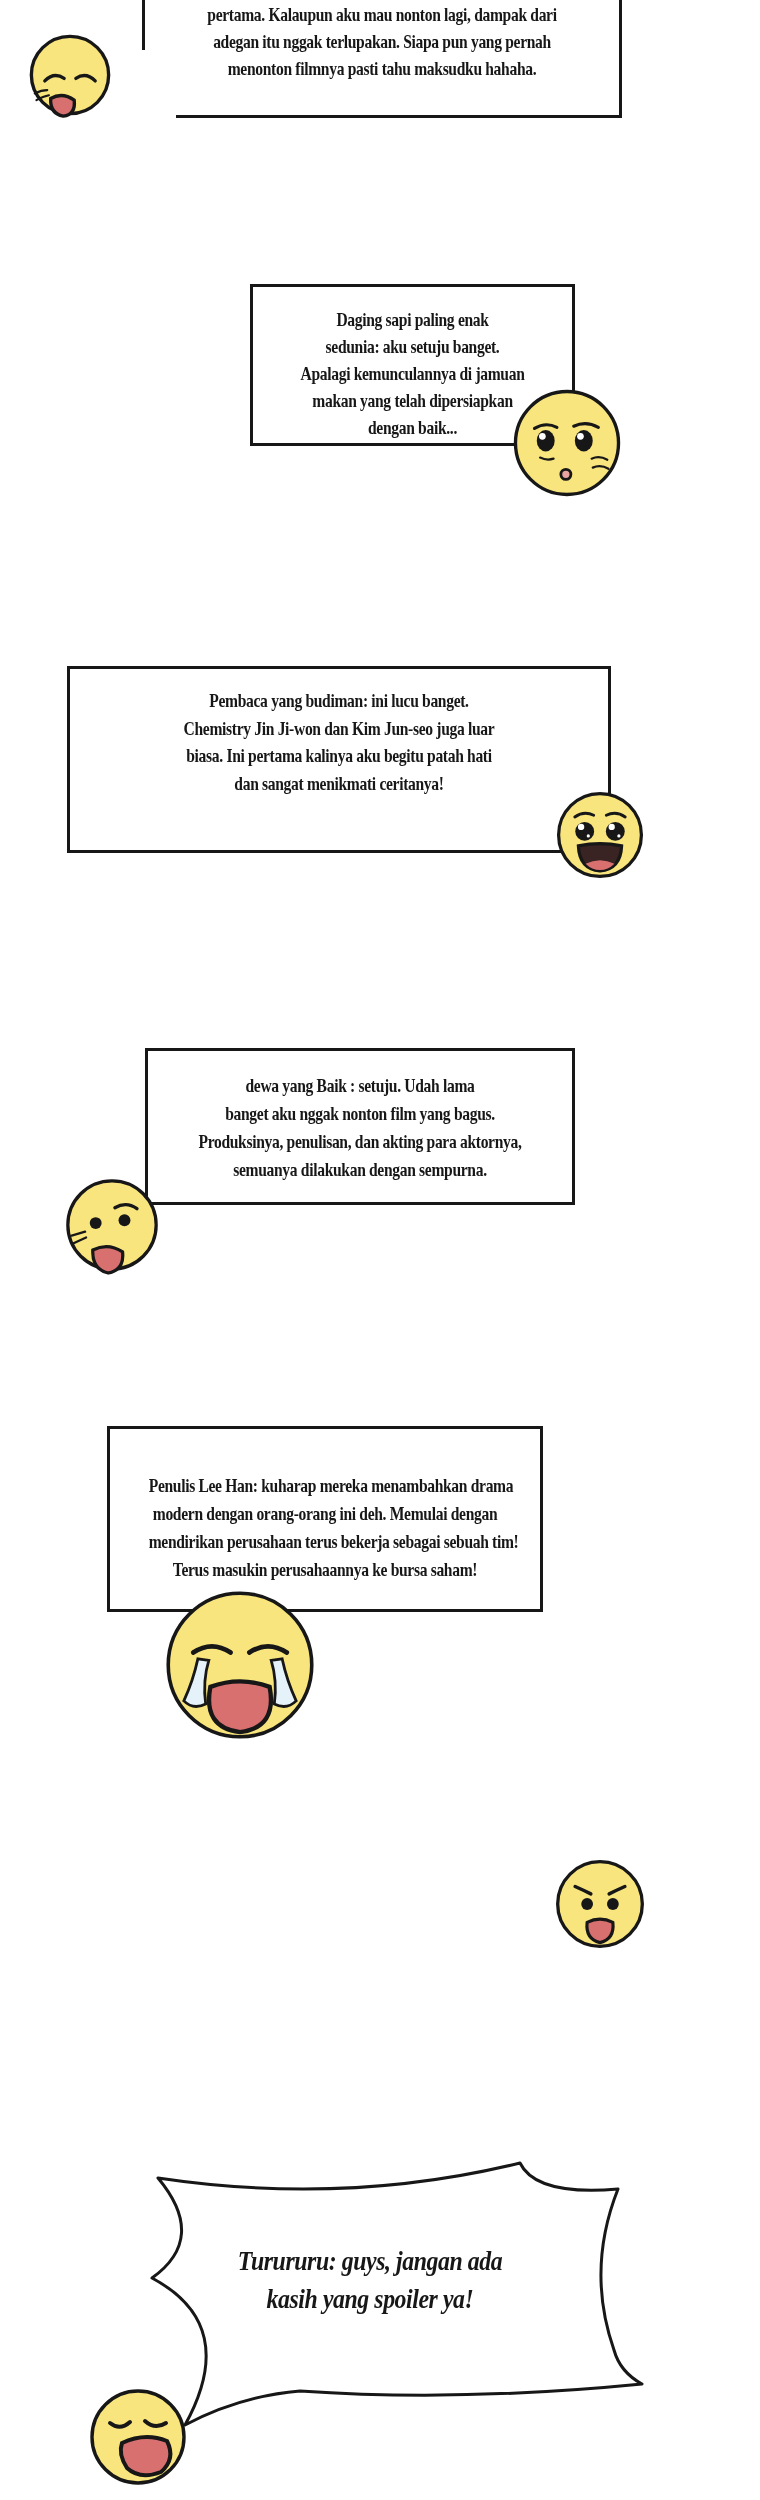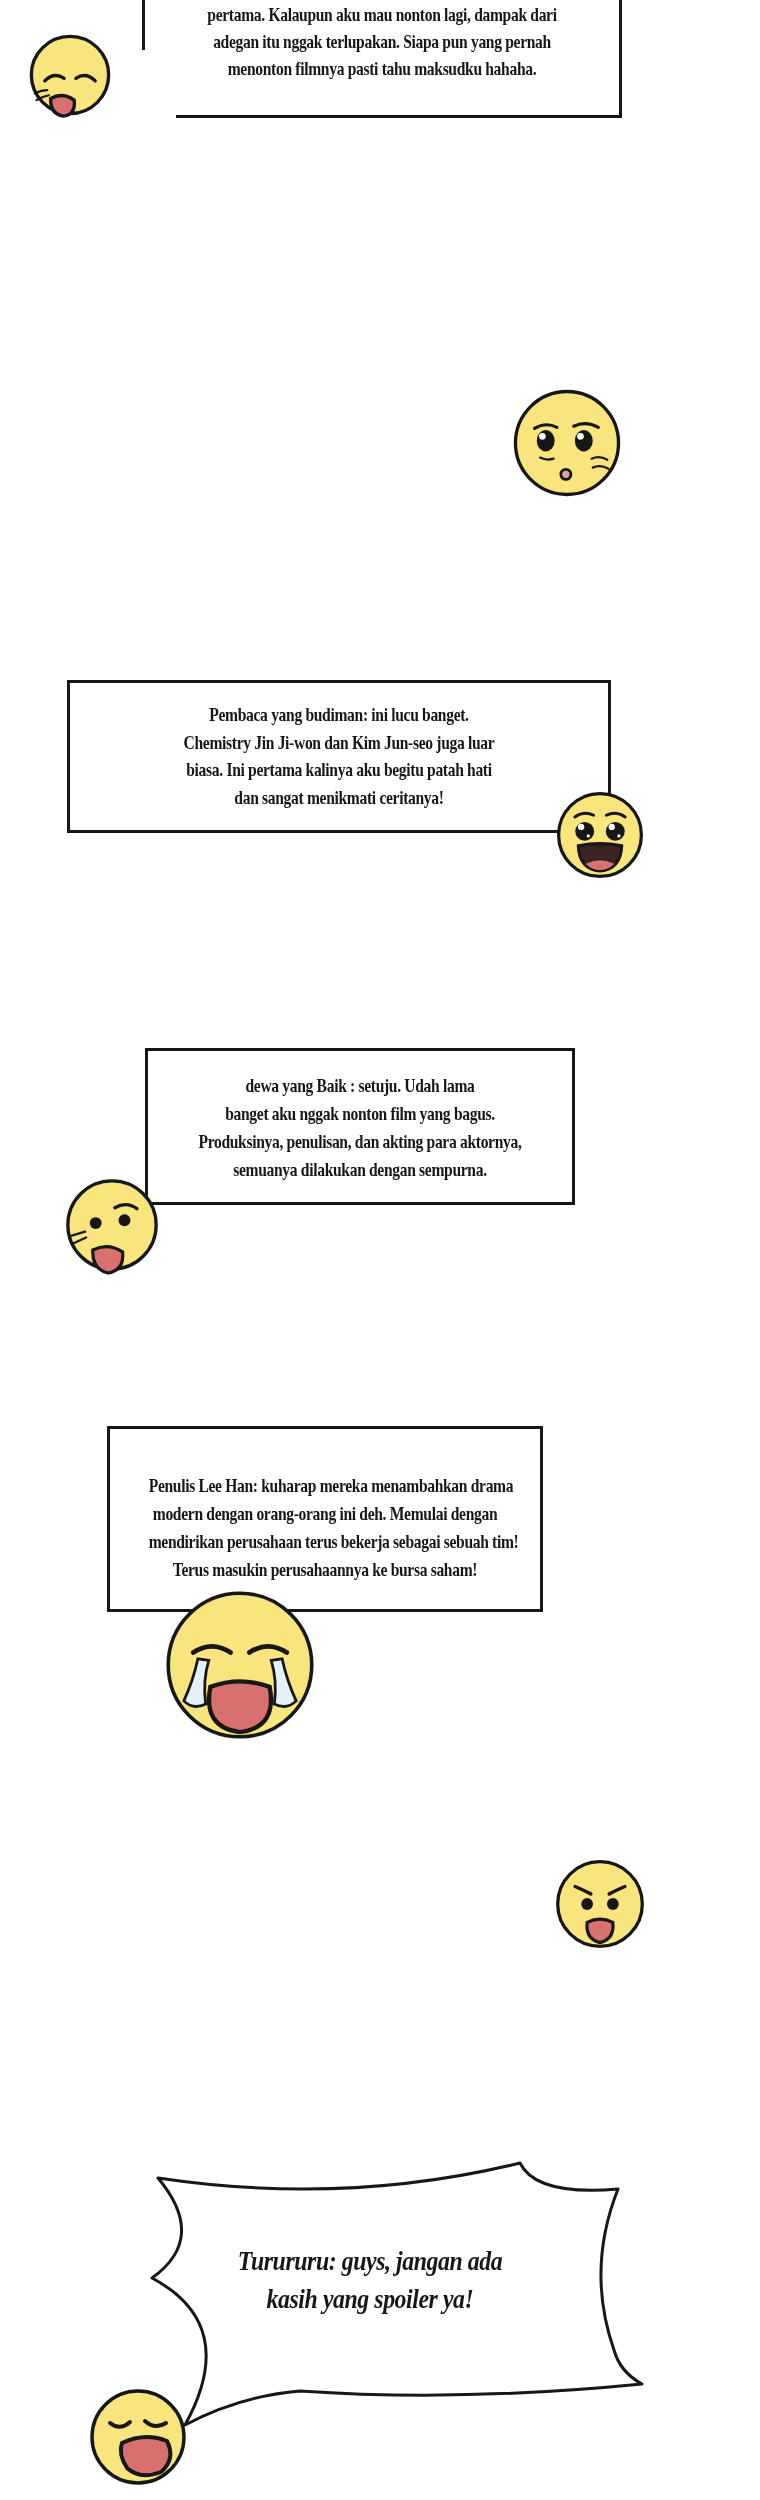--- a/index.html
+++ b/index.html
@@ -24,21 +24,21 @@
 
   #b1{left:142px;top:-60px;width:480px;height:178px;}
   #b1 .bubble-text{padding-top:58px;line-height:27px;}
   #mask1{left:134px;top:50px;width:42px;height:76px;}
   #f1{left:28px;top:33px;width:84px;height:84px;}
 
   #b2{left:250px;top:284px;width:325px;height:162px;}
   #b2 .bubble-text{padding-top:19px;line-height:27px;}
   #f2{left:511px;top:387px;width:112px;height:112px;}
 
-  #b3{left:67px;top:680px;width:544px;height:153px;}
+  #b3{left:67px;top:666px;width:544px;height:187px;}
   #b3 .bubble-text{padding-top:18px;line-height:27.5px;}
   #f3{left:555px;top:790px;width:90px;height:90px;}
 
   #b4{left:145px;top:1048px;width:430px;height:157px;}
   #b4 .bubble-text{padding-top:21px;line-height:28px;}
   #f4{left:64px;top:1177px;width:96px;height:96px;}
 
   #b5{left:107px;top:1426px;width:436px;height:186px;}
   #b5 .bubble-text{padding-top:43px;line-height:28px;}
   #f5{left:162px;top:1587px;width:156px;height:156px;}
@@ -71,20 +71,29 @@
     <svg viewBox="0 0 100 100">
       <circle class="face-circle" cx="50" cy="50" r="46" stroke-width="4"></circle>
       <path class="ink-line" stroke-width="4" d="M 20,57 Q 31,46 43,54"></path>
       <path class="ink-line" stroke-width="4" d="M 57,54 Q 69,46 80,57"></path>
       <path class="ink-line" stroke-width="2.4" d="M 8,72 Q 16,68 23,68"></path>
       <path class="ink-line" stroke-width="2.4" d="M 10,80 Q 18,75 25,74"></path>
       <path class="mouth" stroke-width="4" d="M 27,78 Q 41,70 55,80 Q 57,97 42,99 Q 26,96 27,78 Z"></path>
     </svg>
   </div>
 
+  <div class="bubble" id="b2">
+    <div class="bubble-text">
+      <div class="ln">Daging sapi paling enak</div>
+      <div class="ln">sedunia: aku setuju banget.</div>
+      <div class="ln">Apalagi kemunculannya di jamuan</div>
+      <div class="ln">makan yang telah dipersiapkan</div>
+      <div class="ln">dengan baik...</div>
+    </div>
+  </div>
   <div class="face" id="f2">
     <svg viewBox="0 0 100 100">
       <circle class="face-circle" cx="50" cy="50" r="46" stroke-width="3"></circle>
       <path class="ink-line" stroke-width="2.8" d="M 21,37 Q 31,31 41,36"></path>
       <path class="ink-line" stroke-width="2.8" d="M 56,35 Q 67,30 78,36"></path>
       <ellipse class="ink-fill" cx="31" cy="48" rx="8" ry="9.5"></ellipse>
       <ellipse class="ink-fill" cx="65" cy="48" rx="8" ry="9.5"></ellipse>
       <circle class="hl" cx="28" cy="44" r="3"></circle>
       <circle class="hl" cx="62" cy="44" r="3"></circle>
       <path class="ink-line" stroke-width="2" d="M 26,63 Q 32,66 38,64"></path>

